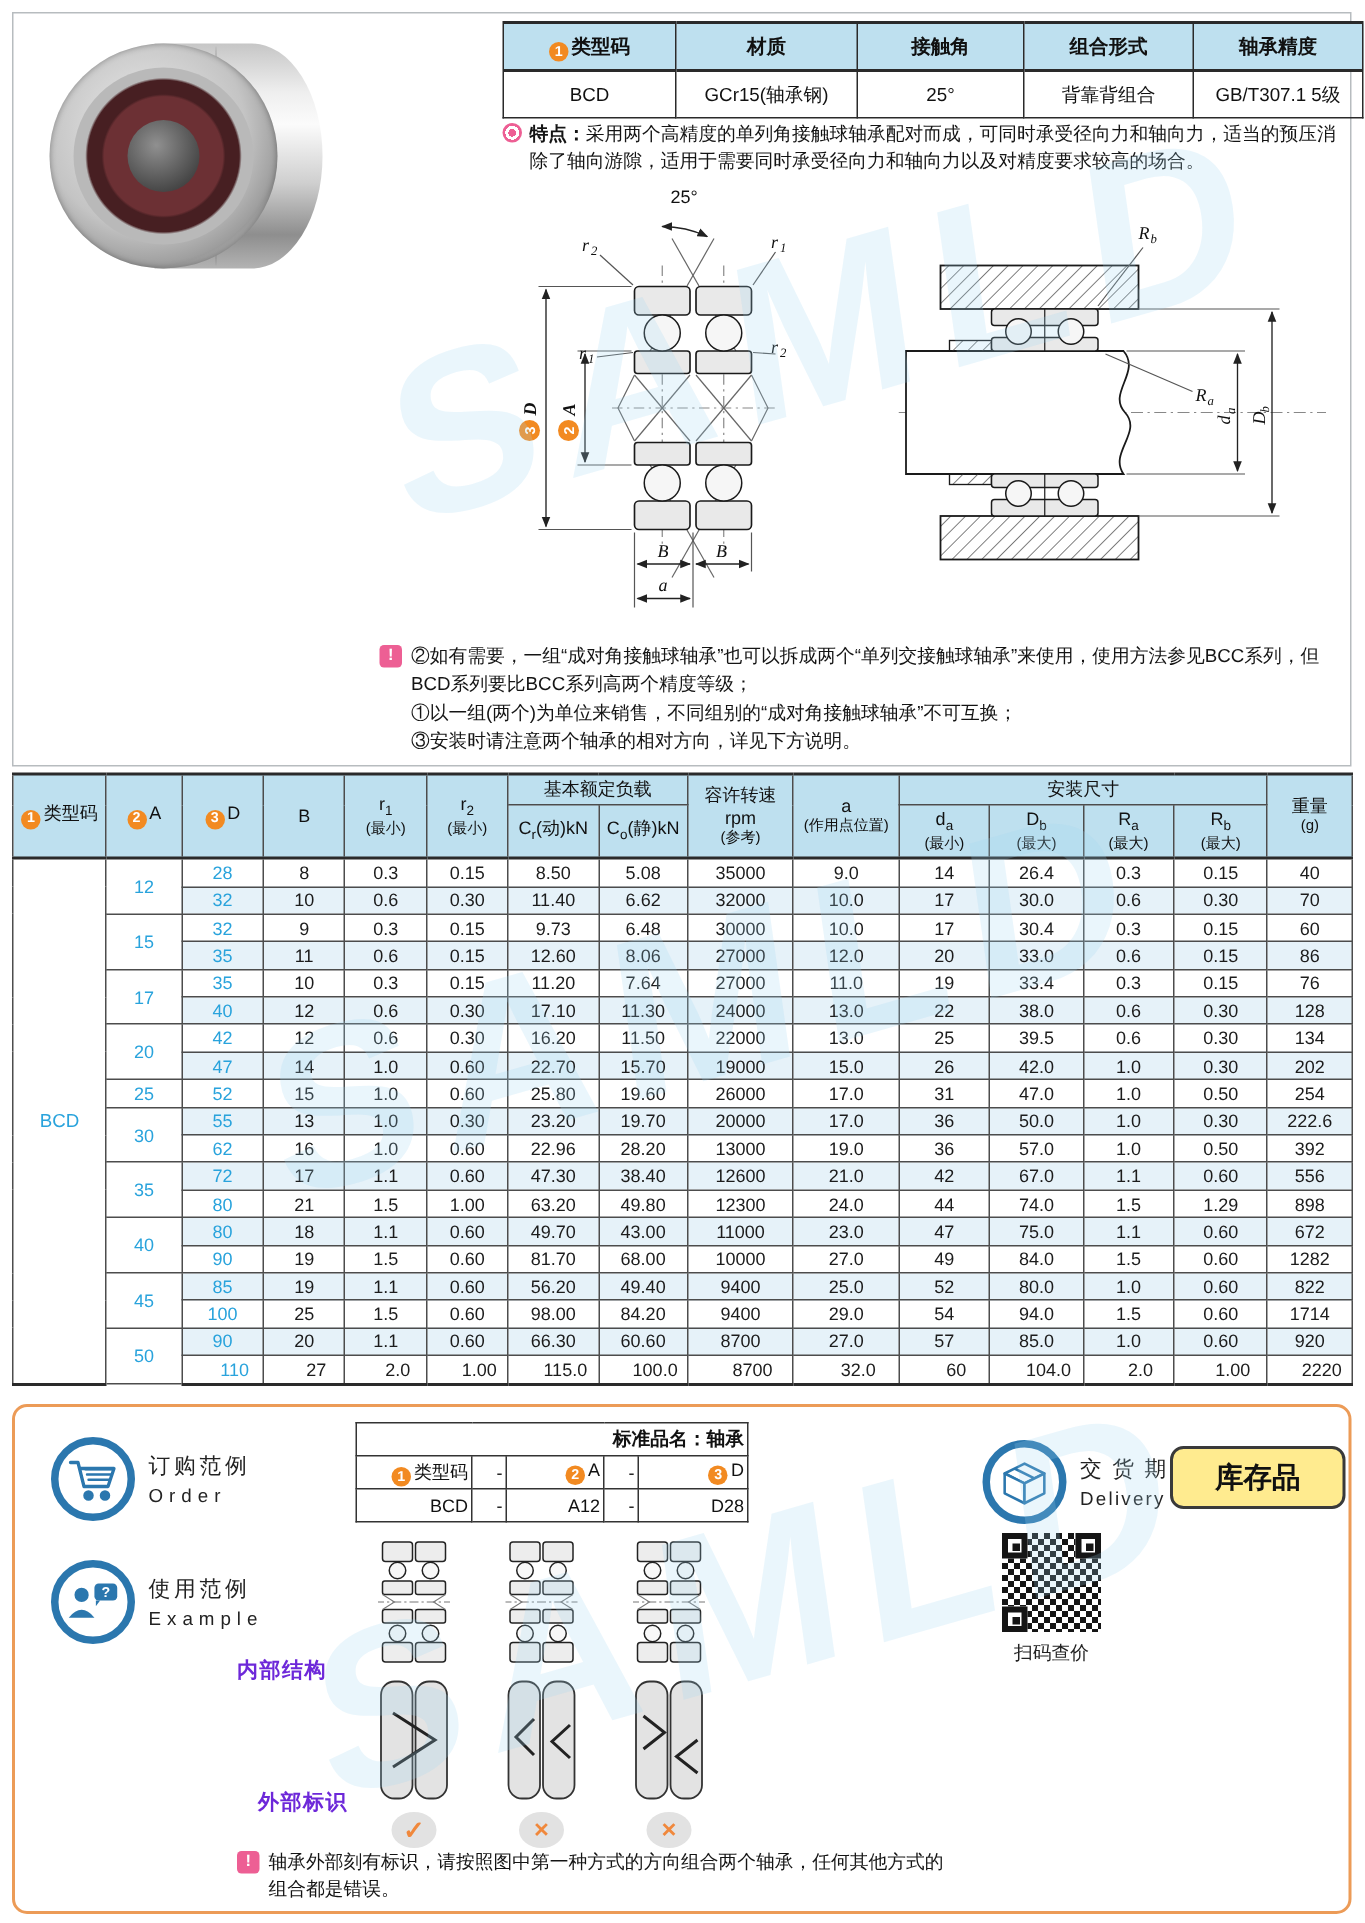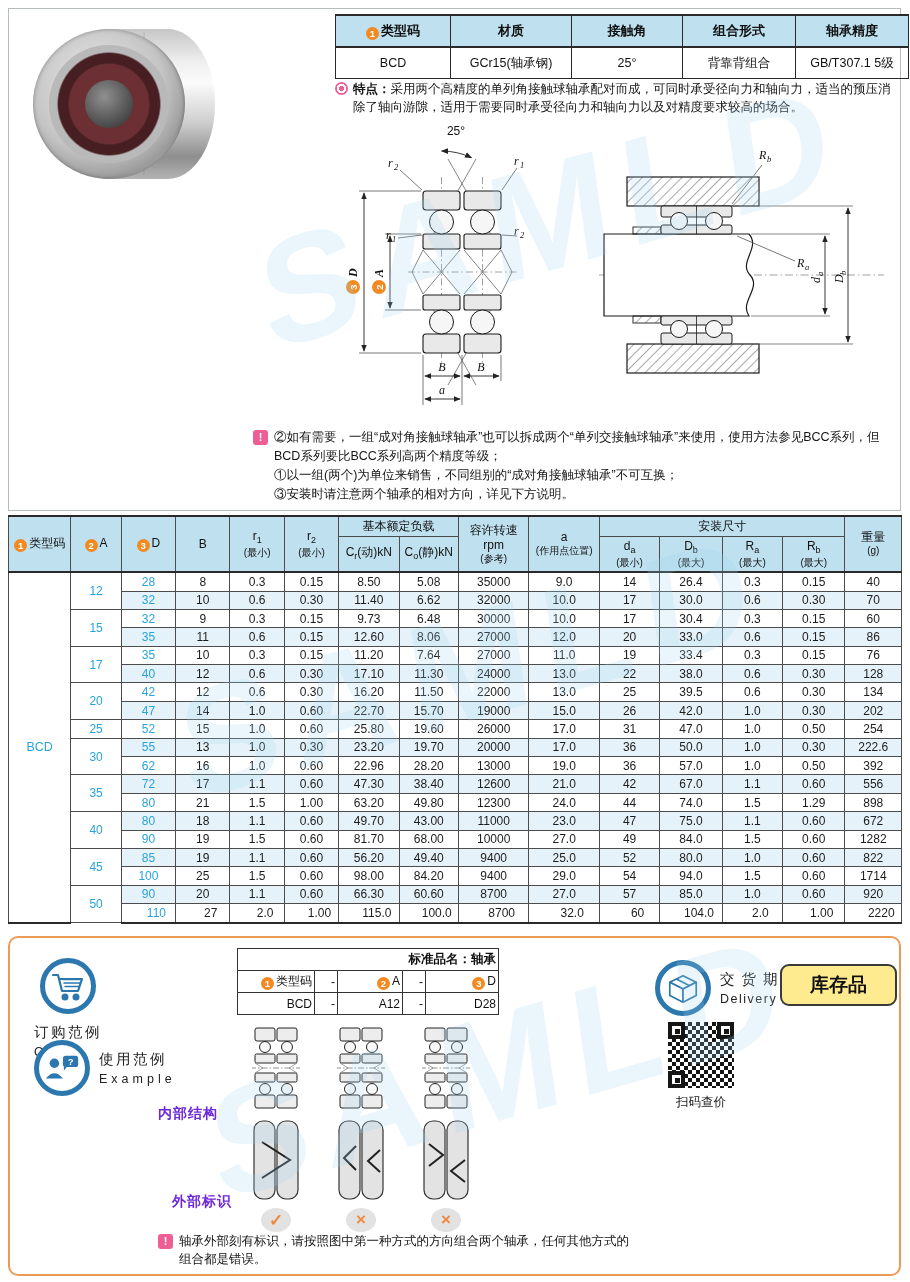--- a/index.html
+++ b/index.html
@@ -687,21 +687,21 @@
           <td class="in">104.0</td>
           <td class="in">2.0</td>
           <td class="in">1.00</td>
           <td class="in">2220</td>
         </tr>
       </tbody>
     </table>
 
   <div class="bbox">
 
-    <div class="iconblk" style="left:24px;top:20px;flex-direction:column;">
+    <div class="iconblk" style="left:24px;top:20px;">
       <div class="icirc">
         <svg width="34" height="30" viewBox="0 0 34 30" fill="none" stroke="#2B77AE" stroke-width="2.2" stroke-linecap="round" stroke-linejoin="round">
           <path d="M2 4 h5 l4 16 h16 l4 -12 H9"></path>
           <path d="M12 8.5 h18 M13 12 h16 M14 15.5 h14" stroke-width="1.6"></path>
           <circle cx="14" cy="26" r="2.4" fill="#2B77AE"></circle>
             <circle cx="25" cy="26" r="2.4" fill="#2B77AE"></circle>
         </svg>
       </div>
       <div class="ilbl">
         <div class="zh">订购范例</div>

